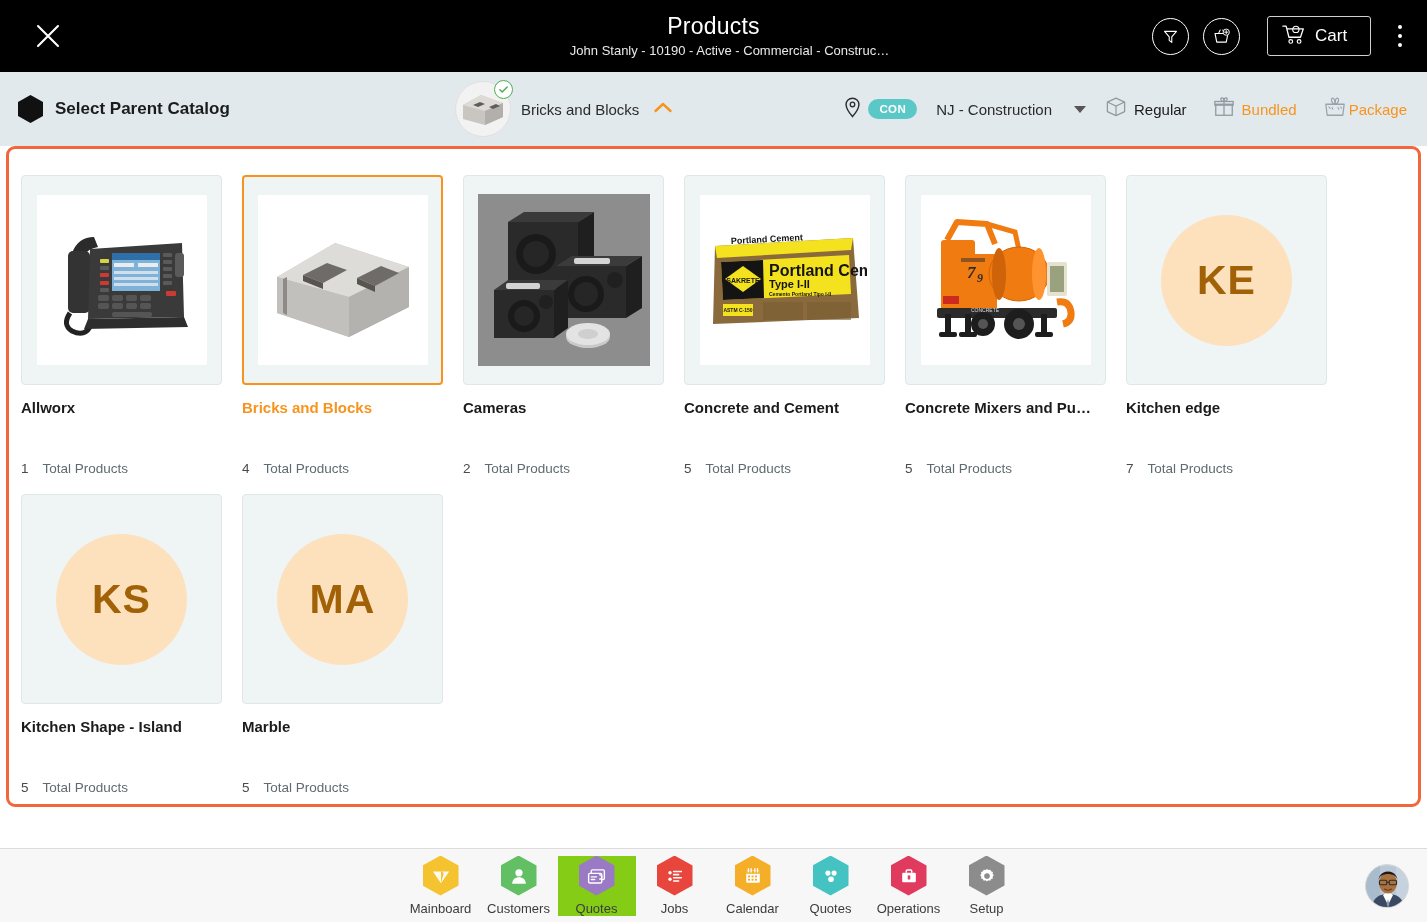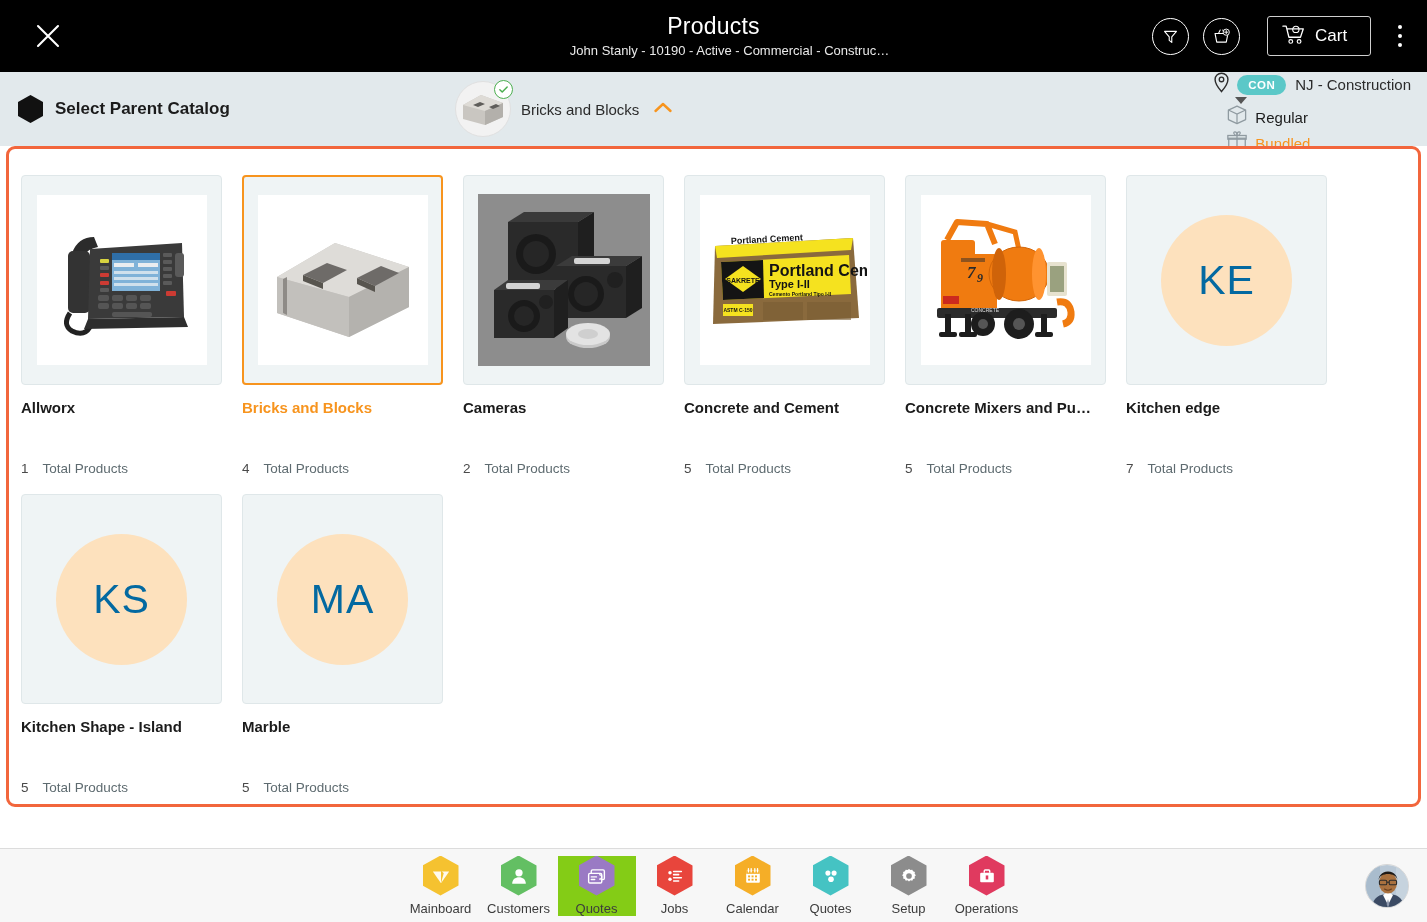--- a/index.html
+++ b/index.html
@@ -83,28 +83,28 @@
     position: absolute; right: -2px; top: -1px;
     width: 19px; height: 19px; border-radius: 50%;
     background: #ffffff; border: 1.6px solid #4caf50;
     display: flex; align-items: center; justify-content: center;
   }
   .catalog-select .lbl { font-size: 15px; color: #2b2b2b; }
   .chev-up { margin-left: 4px; }
 
   .subbar-right {
     position: absolute; right: 16px; top: 0; height: 74px;
-    display: flex; gap: 0px; flex-direction: column;
+    display: flex; align-items: center; gap: 0px;
   }
   .loc-group { display: flex; align-items: center; gap: 7px; }
   .con-pill {
     background: #5bc8c8; color: #ffffff; font-size: 11.5px; font-weight: bold;
     border-radius: 11px; padding: 4px 11px; letter-spacing: .4px;
   }
-  .loc-name { font-size: 15px; color: #2b2b2b; margin-left: 2px; }
+  .loc-name { font-size: 15px; color: #2b2b2b; margin-left: 12px; }
   .caret-down {
     width: 0; height: 0; border-left: 6px solid transparent; border-right: 6px solid transparent;
     border-top: 7px solid #555; margin-left: 22px; margin-right: 6px; cursor: pointer;
   }
   .mode-btn { display: flex; align-items: center; gap: 7px; padding: 0 13px; cursor: pointer; height: 46px; }
   .mode-btn .lbl { font-size: 15px; }
   .mode-btn.active .lbl { color: #1b1b1b; }
   .mode-btn.inactive .lbl { color: #f7941e; }
 
   
@@ -133,21 +133,21 @@
   }
   .card.selected .card-name { color: #f7941e; }
   .card-meta { margin-top: 14px; display: flex; align-items: baseline; gap: 14px; }
   .card-meta .num { font-size: 13.5px; color: #4a4a4a; }
   .card-meta .txt { font-size: 13.5px; color: #5e6b70; margin-top: 31px; }
 
   .initials-circle {
     width: 131px; height: 131px; border-radius: 50%;
     background: #fde1bd;
     display: flex; align-items: center; justify-content: center;
-    font-size: 41px; color: #0369a1; letter-spacing: 1px;
+    font-size: 41px; color: #a16207; letter-spacing: 1px; font-weight: bold;
   }
   .photo-box { width: 170px; height: 170px; display:flex; align-items:center; justify-content:center; background:#fff; }
   .photo-box.gray { background: #8d8d8d; width: 172px; height: 172px; }
 
   
   .bottomnav {
     position: absolute; left: 0; bottom: 0; width: 1427px; height: 74px;
     background: #f7f7f7; border-top: 1px solid #dcdcdc;
     display: flex; align-items: center; justify-content: center;
   }
@@ -593,38 +593,38 @@
         <svg width="20" height="20" viewBox="0 0 22 22" aria-hidden="true">
           <circle cx="7.6" cy="7.8" r="2.8" fill="#ffffff"></circle>
           <circle cx="14.4" cy="7.8" r="2.8" fill="#ffffff"></circle>
           <circle cx="11" cy="14.6" r="3.1" fill="#ffffff"></circle>
         </svg>
       </span>
       <span class="nav-label">Quotes</span>
     </div>
 
     <div class="navitem">
-      <span class="hex-icon" style="background:#8c8c8c;">
-        <svg width="20" height="20" viewBox="0 0 22 22" aria-hidden="true">
-          <path d="M11 3.2 l1.6 1.3 2-0.5 0.9 1.9 2 0.6 -0.3 2.1 1.4 1.5 -1.4 1.5 0.3 2.1 -2 0.6 -0.9 1.9 -2 -0.5 -1.6 1.3 -1.6 -1.3 -2 0.5 -0.9 -1.9 -2 -0.6 0.3 -2.1 -1.4 -1.5 1.4 -1.5 -0.3 -2.1 2 -0.6 0.9 -1.9 2 0.5 z" fill="#ffffff"></path>
-          <circle cx="11" cy="11" r="3.1" fill="#8c8c8c"></circle>
-        </svg>
-      </span>
-      <span class="nav-label">Setup</span>
-    </div>
-
-    <div class="navitem">
       <span class="hex-icon" style="background:#e03a5f;">
         <svg width="20" height="20" viewBox="0 0 22 22" aria-hidden="true">
           <rect x="3.5" y="7.5" width="15" height="10.5" rx="1.2" fill="#ffffff"></rect>
           <path d="M8 7.5 L8 5.4 q0 -1 1 -1 L13 4.4 q1 0 1 1 L14 7.5" fill="none" stroke="#ffffff" stroke-width="1.6"></path>
           <rect x="9.6" y="10.4" width="2.8" height="4.4" fill="#e03a5f"></rect>
         </svg>
       </span>
       <span class="nav-label">Operations</span>
+    </div>
+
+    <div class="navitem">
+      <span class="hex-icon" style="background:#8c8c8c;">
+        <svg width="20" height="20" viewBox="0 0 22 22" aria-hidden="true">
+          <path d="M11 3.2 l1.6 1.3 2-0.5 0.9 1.9 2 0.6 -0.3 2.1 1.4 1.5 -1.4 1.5 0.3 2.1 -2 0.6 -0.9 1.9 -2 -0.5 -1.6 1.3 -1.6 -1.3 -2 0.5 -0.9 -1.9 -2 -0.6 0.3 -2.1 -1.4 -1.5 1.4 -1.5 -0.3 -2.1 2 -0.6 0.9 -1.9 2 0.5 z" fill="#ffffff"></path>
+          <circle cx="11" cy="11" r="3.1" fill="#8c8c8c"></circle>
+        </svg>
+      </span>
+      <span class="nav-label">Setup</span>
     </div>
 
   </div>
 
   <div class="avatar-wrap">
     <svg width="44" height="44" viewBox="0 0 44 44" aria-hidden="true">
       <rect width="44" height="44" fill="#b9c8d6"></rect>
       <rect x="0" y="0" width="14" height="44" fill="#a9bccd"></rect>
       <rect x="30" y="0" width="14" height="44" fill="#c6d3de"></rect>
       <path d="M6 44 C6 33 13 29 22 29 C31 29 38 33 38 44 Z" fill="#3b4a63"></path>

